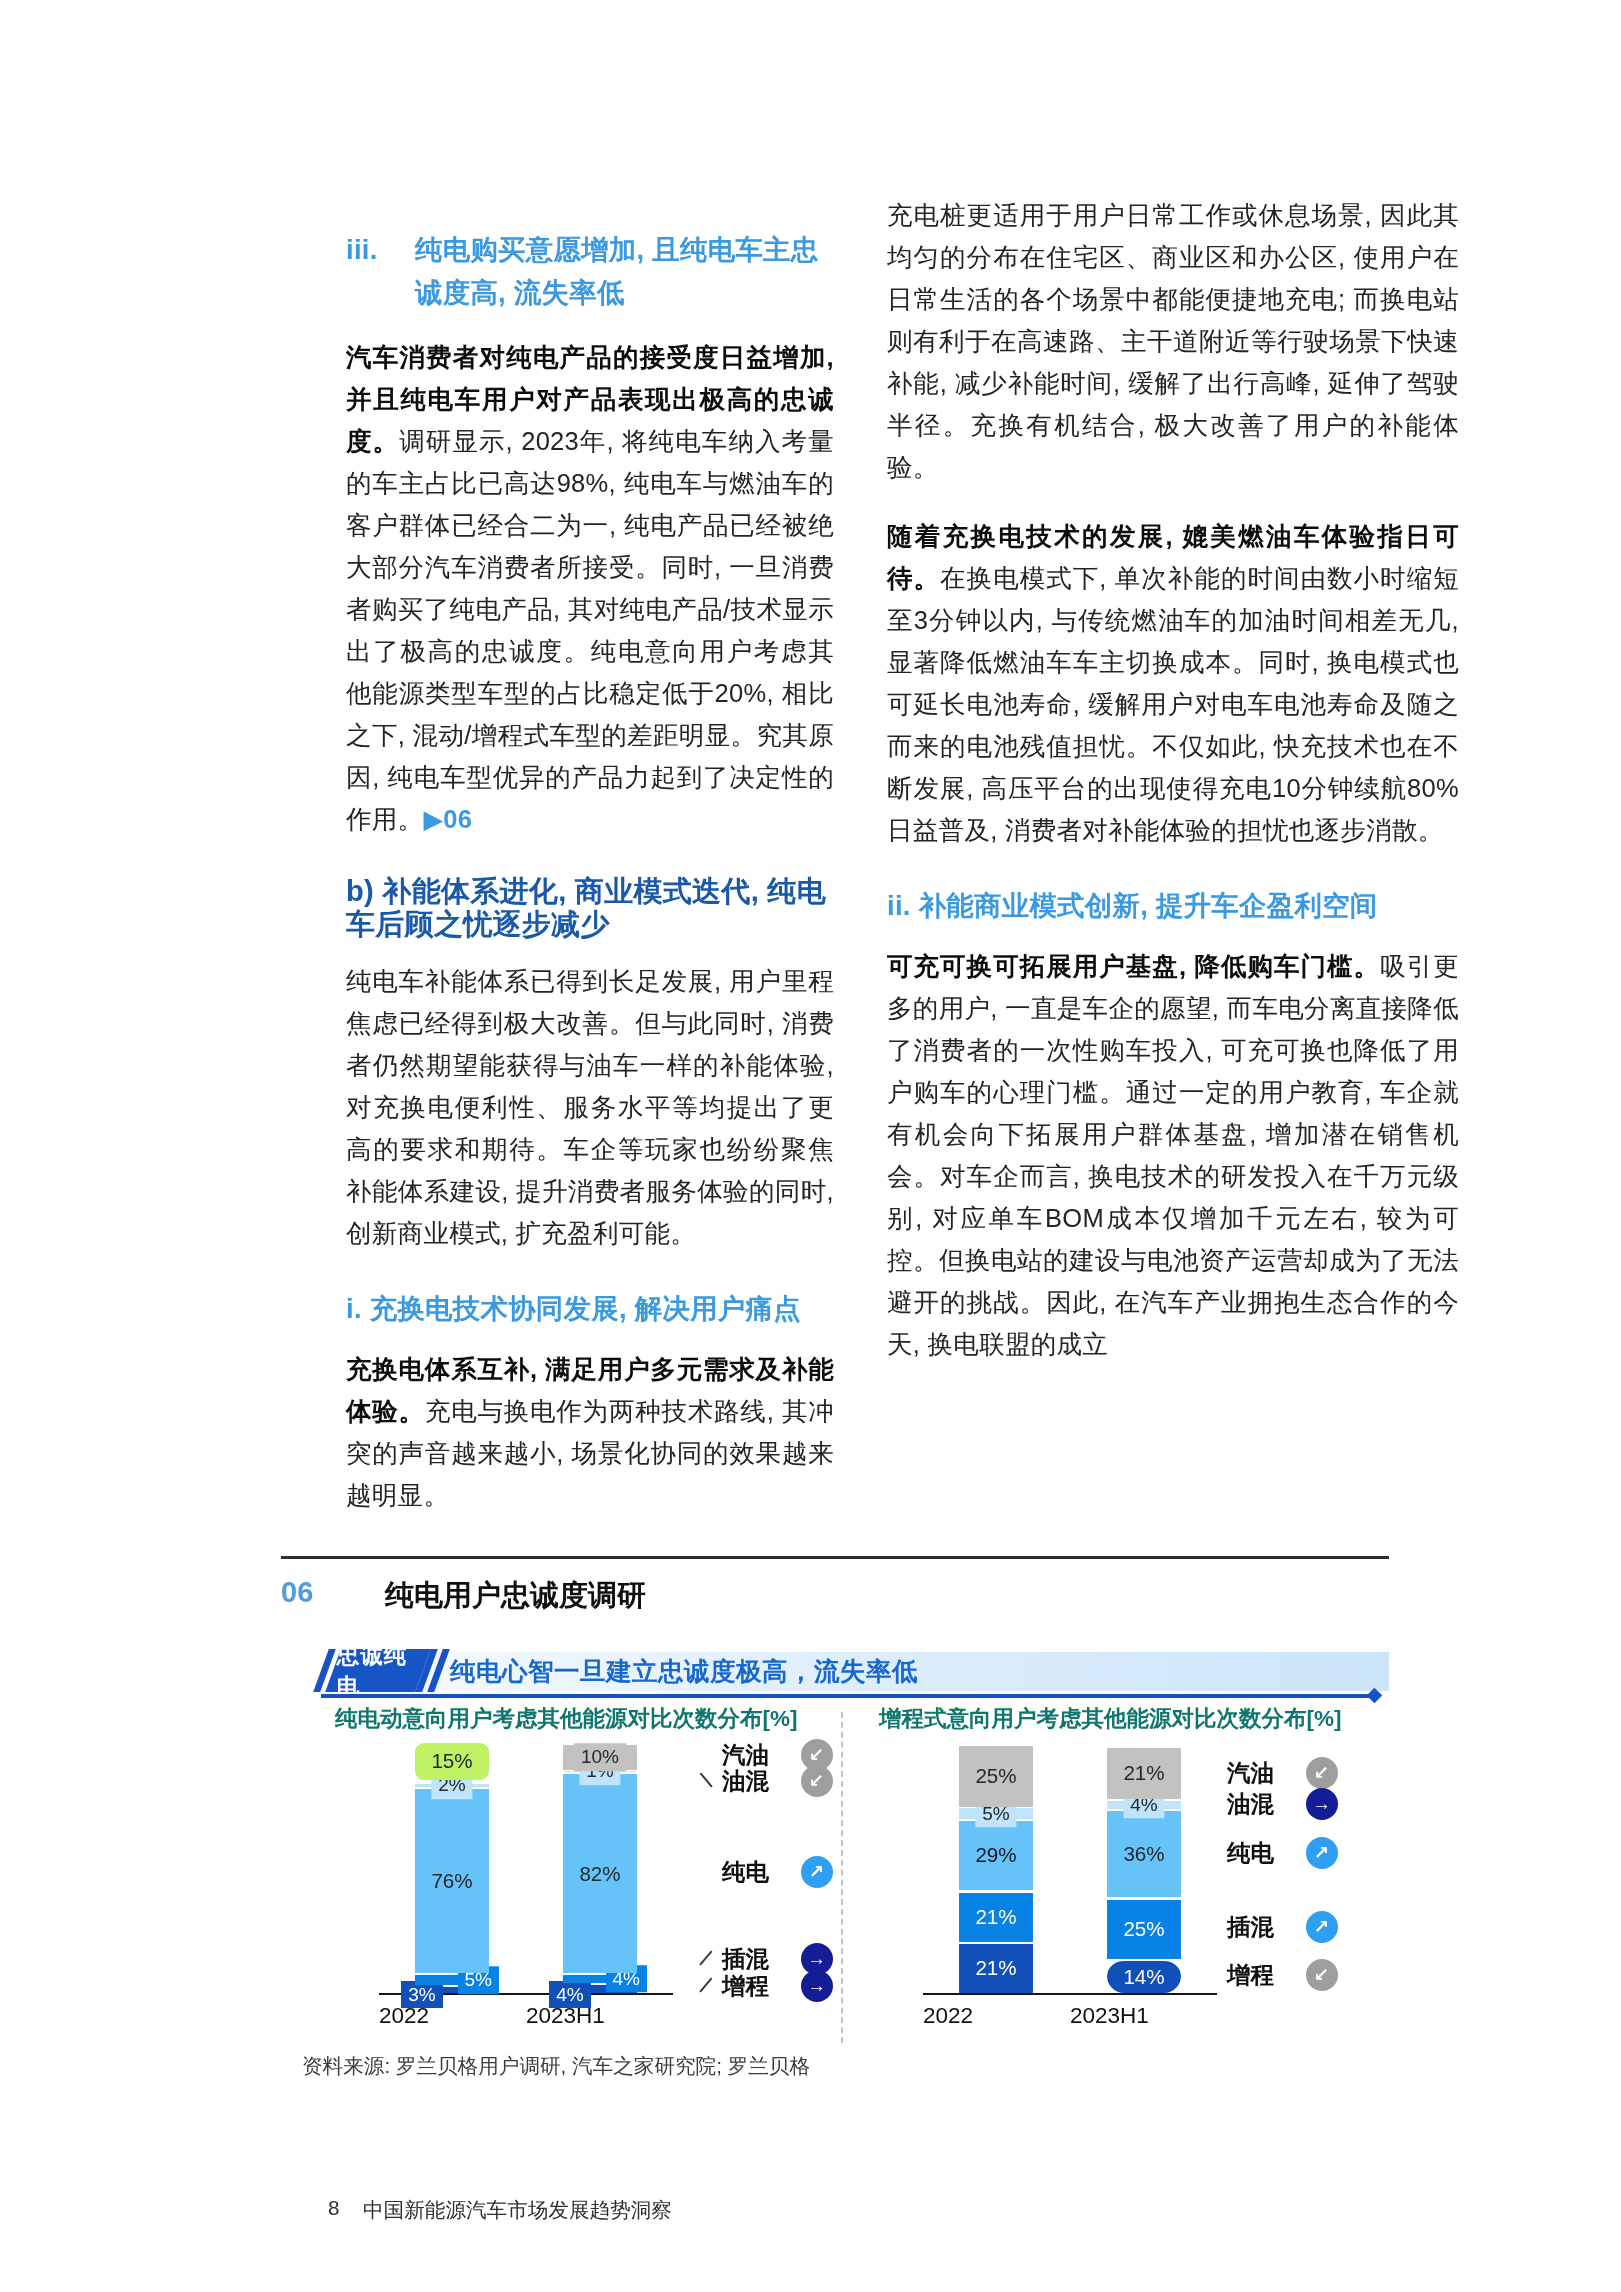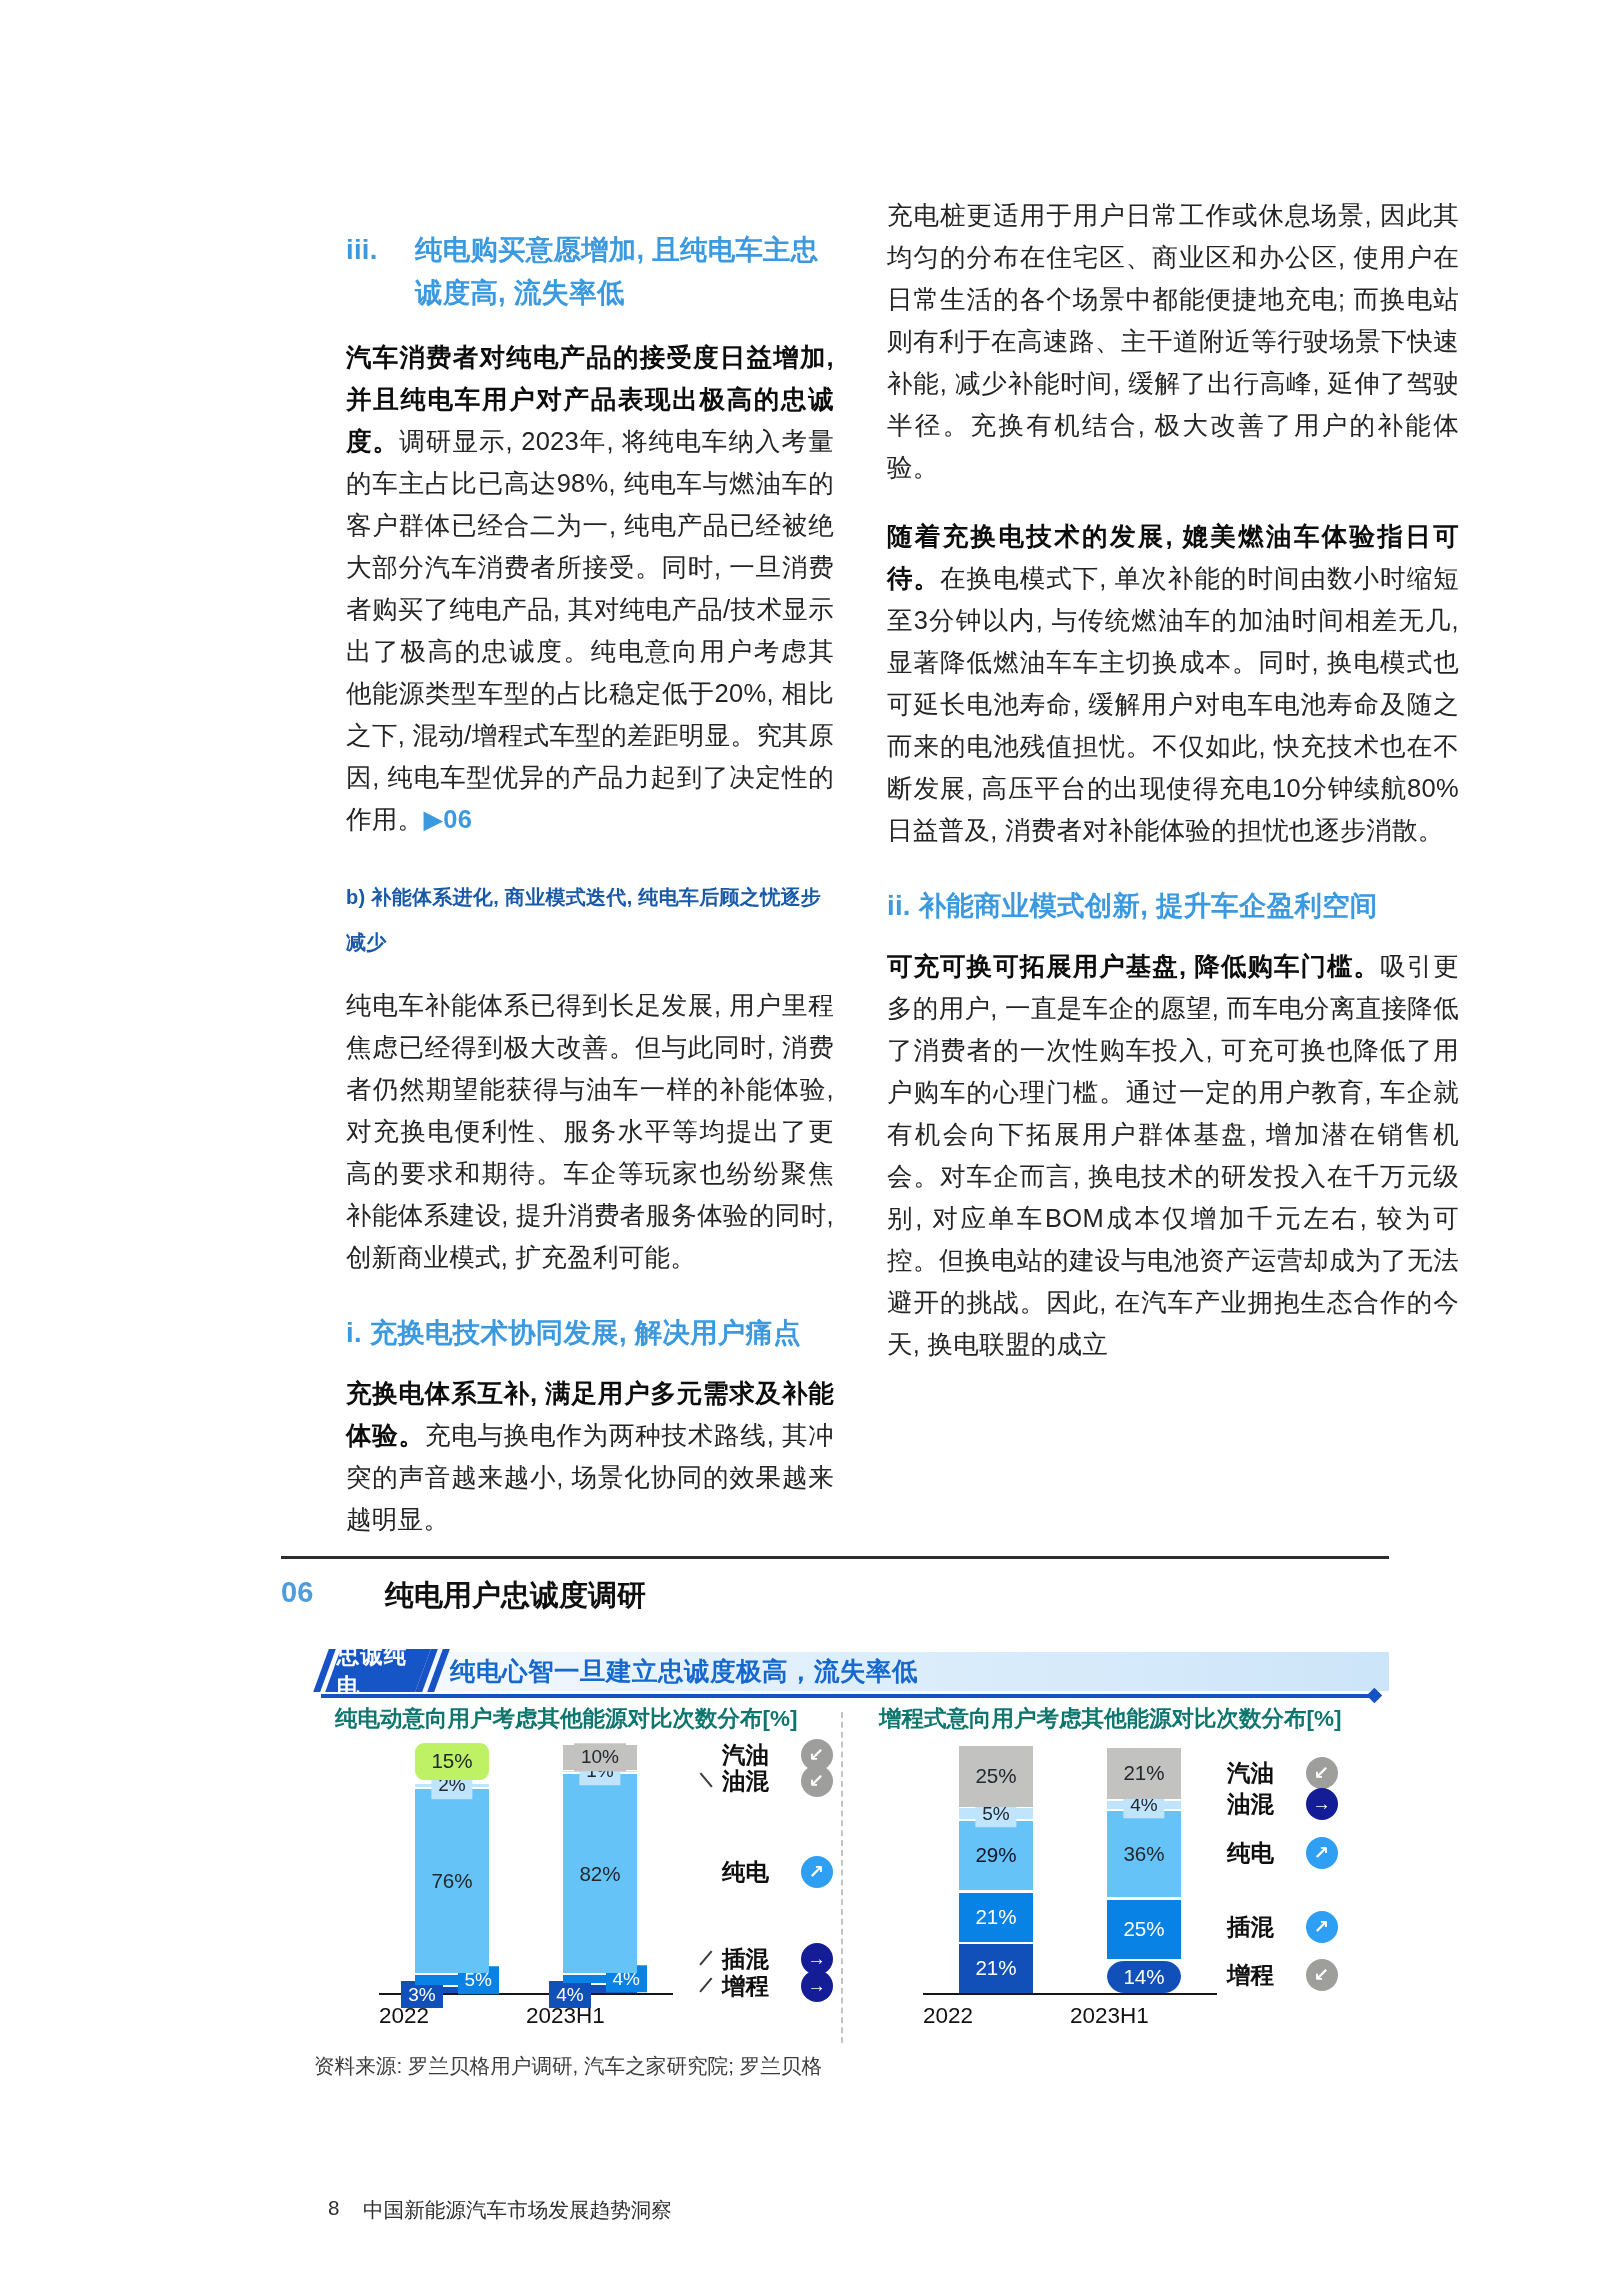--- a/index.html
+++ b/index.html
@@ -9,21 +9,21 @@
   }
   
   .col{position:absolute;top:186px;text-align:justify;font-size:25.5px;line-height:42px;color:#242424;letter-spacing:0.3px;}
   #col-left{left:346px;width:488px;margin-top:42px;}
   #col-right{left:887px;width:572px;padding-top:7.8px;}
   .col p{margin:0 0 27.4px 0;}
   .col strong{color:#0d0d0d;font-weight:700;}
   .h-sub{color:#3b99e0;font-weight:700;font-size:27.4px;line-height:43px;text-align:left;}
   .h-iii{display:flex;margin:0 0 21.6px 0;}
   .h-iii .num{width:69px;flex:none;}
-  .h-b{color:#1959a8;font-weight:700;font-size:20px;line-height:45px;margin:35px 0 19.6px 0;text-align:left;}
+  .h-b{color:#1959a8;font-weight:700;font-size:29px;line-height:33px;margin:35px 0 19.6px 0;text-align:left;}
   .h-i{margin:33px 0 17.6px 0;}
   .ref{color:#3b99e0;font-weight:700;}
   
   #fig-rule{position:absolute;left:281px;top:1556px;width:1108px;height:2.9px;background:#2d2d2d;}
   #fig-head{position:absolute;left:281px;top:1576px;display:flex;font-size:29px;font-weight:700;}
   #fig-num{color:#4f9bdb;width:104px;}
   #fig-title{color:#101010;}
   
   #banner{position:absolute;left:321px;top:1649px;width:1070px;height:45px;}
   .strip{position:absolute;left:98px;top:2.9px;width:970px;height:39px;
@@ -55,21 +55,21 @@
   .legend{position:absolute;top:0;width:225px;height:245px;}
   .lentry{position:absolute;display:flex;align-items:center;}
   .lname{font-size:23.5px;font-weight:700;color:#101010;width:57px;}
   .ticon{width:32px;height:32px;border-radius:50%;display:flex;align-items:center;justify-content:center;
     color:#fff;font-size:18.6px;font-weight:700;margin-left:21.6px;}
   .conn{position:absolute;left:-16.7px;top:5.9px;width:2px;height:17.6px;background:#3a3a3a;}
   .conn.c-back{transform:rotate(-40deg);}
   .conn.c-fwd{transform:rotate(40deg);}
   #chart-divider{position:absolute;left:841px;top:1712px;height:331px;border-left:2px dashed #c4c4c4;}
   
-  #source-note{position:absolute;left:314px;top:2052px;font-size:20.6px;color:#3c3c3c;}
+  #source-note{position:absolute;left:302px;top:2052px;font-size:20.6px;color:#3c3c3c;}
   #page-footer{position:absolute;left:328px;top:2196px;font-size:20.6px;color:#2e2e2e;display:flex;}
   #page-footer .pnum{width:35px;}
 </style>
 </head>
 <body>
 
 <div class="col" id="col-left">
   <div class="h-sub h-iii">
     <span class="num">iii.</span>
     <span>纯电购买意愿增加, 且纯电车主忠诚度高, 流失率低</span>

